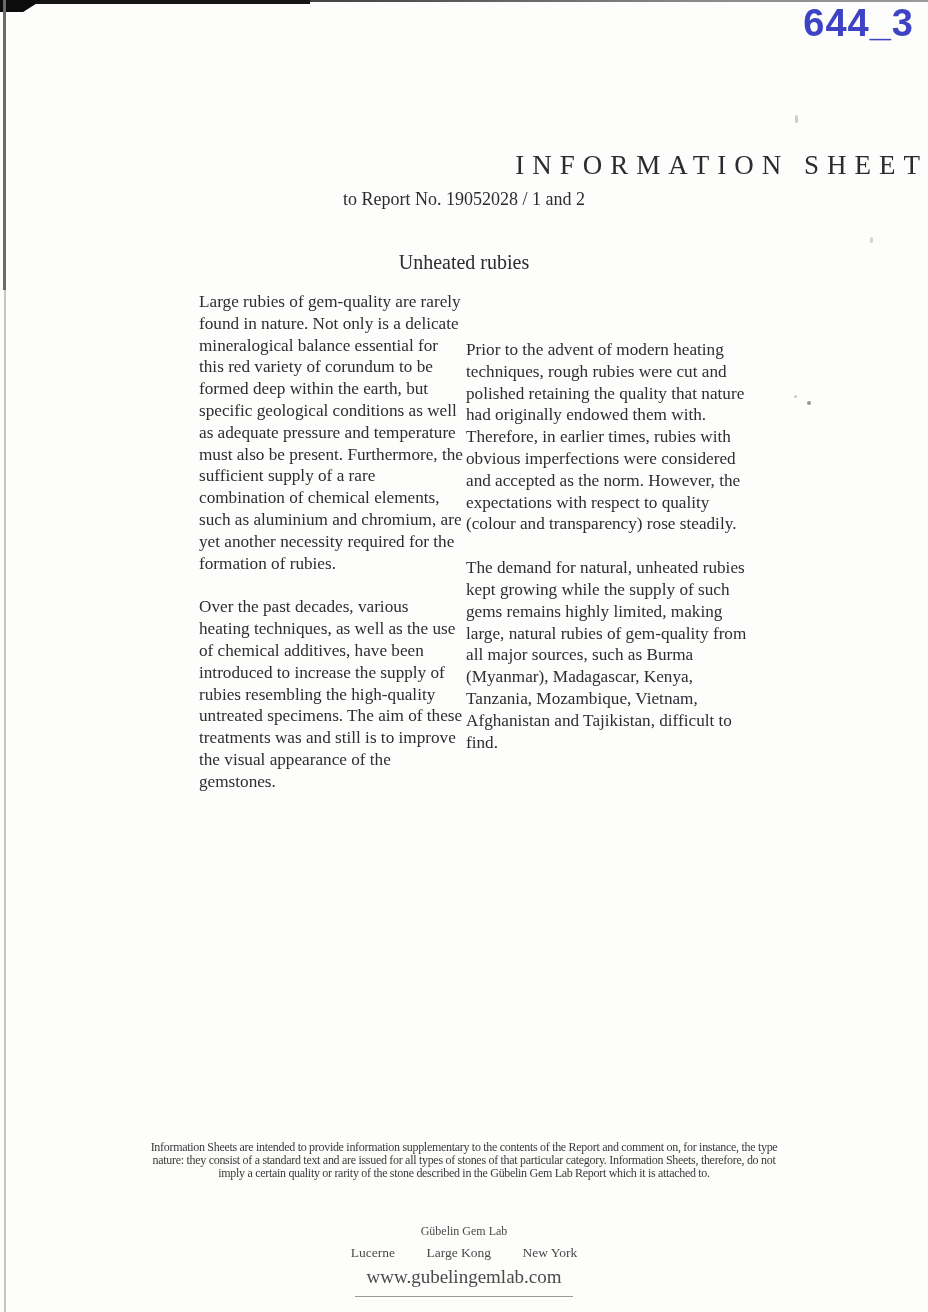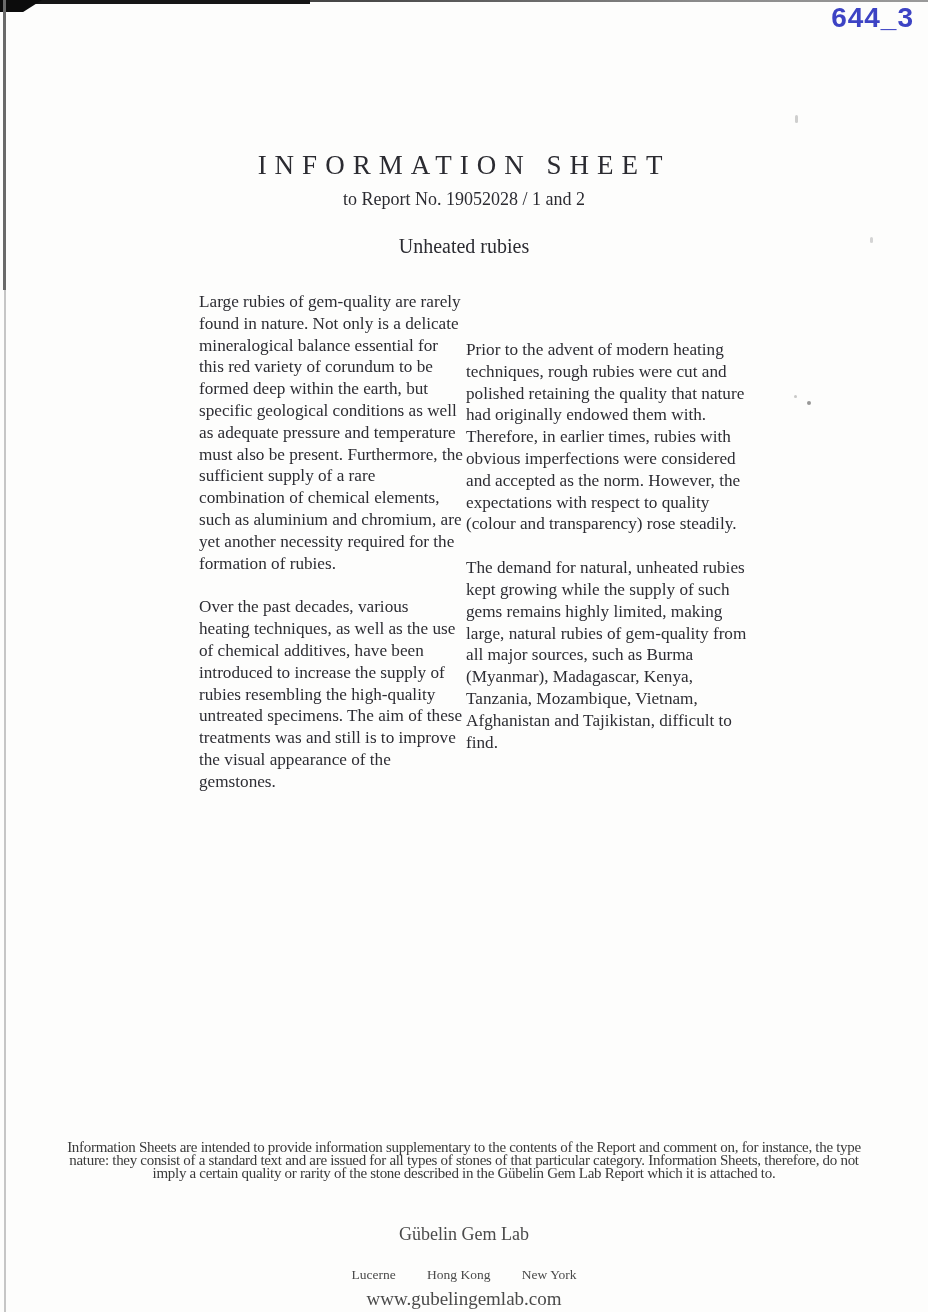--- a/index.html
+++ b/index.html
@@ -22,58 +22,58 @@
   .scan-left-dark{position:absolute;top:0;left:3px;width:3px;height:290px;background:#6a6a6a;}
   .speck{position:absolute;border-radius:50%;background:#777;}
   .speck.s1{top:115px;left:795px;width:3px;height:8px;opacity:.35;border-radius:2px;}
   .speck.s2{top:237px;left:870px;width:3px;height:6px;opacity:.3;border-radius:2px;}
   .speck.s3{top:395px;left:794px;width:3px;height:3px;opacity:.4;}
   .speck.s4{top:401px;left:807px;width:4px;height:4px;opacity:.55;background:#444;}
   
   .scan-label{
     position:absolute;top:2px;right:14px;
     font-family:"Liberation Sans", sans-serif;
-    font-weight:bold;font-size:28px;letter-spacing:1px;
+    font-weight:bold;font-size:38px;letter-spacing:1px;
     color:#3d43c4;
   }
   
   .header{position:absolute;top:44px;left:0;width:100%;text-align:center;}
   .logo-emblem{display:block;margin:0 auto 3px auto;width:52px;height:38px;}
   .brand{
     font-family:"Liberation Sans", sans-serif;
     font-weight:bold;font-size:25px;letter-spacing:7px;
     color:#7b7b7b;
     display:inline-block;transform:scaleX(1.06);
   }
   
-  .title{position:absolute;top:150px;left:0;width:100%;text-align:center;
+  .title{position:absolute;top:150px;left:0;width:100%;text-align:right;
     font-size:27px;letter-spacing:8px;color:#2b2b31;}
   .subtitle{position:absolute;top:189px;left:0;width:100%;text-align:center;
     font-size:18px;color:#2b2b31;}
-  .section-heading{position:absolute;top:235px;left:0;width:100%;text-align:center;
+  .section-heading{position:absolute;top:251px;left:0;width:100%;text-align:center;
     font-size:20px;color:#2b2b31;}
   
   .columns{
     position:absolute;top:291px;left:199px;
     display:flex;gap:3px;
   }
   .col{font-size:17.2px;line-height:21.8px;text-align:left;}
   .col.left{width:264px;}
   .col.right{width:289px;margin-top:48px;}
   .col p{margin:0 0 22px 0;}
   
   .fine-print{
     position:absolute;top:1141px;left:0;width:100%;
-    text-align:center;font-size:15px;letter-spacing:-0.3px;
+    text-align:center;font-size:12px;letter-spacing:-0.3px;
     line-height:13px;color:#3a3a3a;
   }
   .fine-print div{white-space:nowrap;}
   
   .footer{position:absolute;top:1224px;left:0;width:100%;text-align:center;color:#4a4a4a;}
-  .footer .company{font-size:18px;margin-bottom:22px;}
+  .footer .company{font-size:12px;margin-bottom:6px;}
   .footer .locations{font-size:13.5px;margin-bottom:5px;}
   .footer .locations span{margin:0 14px;}
   .footer .website{font-size:19px;margin-bottom:8px;}
   .footer .rule{width:218px;height:1px;background:#9a9a9a;margin:0 auto;}
 </style>
 </head>
 <body>
 
 <div class="page">
 
@@ -108,20 +108,20 @@
   <div class="fine-print">
     <div>Information Sheets are intended to provide information supplementary to the contents of the Report and comment on, for instance, the type</div>
     <div>nature: they consist of a standard text and are issued for all types of stones of that particular category. Information Sheets, therefore, do not</div>
     <div>imply a certain quality or rarity of the stone described in the Gübelin Gem Lab Report which it is attached to.</div>
   </div>
 
   <div class="footer">
     <div class="company">Gübelin Gem Lab</div>
     <div class="locations">
       <span>Lucerne</span>
-      <span>Hong Kong</span>
+      <span>Large Kong</span>
       <span>New York</span>
     </div>
     <div class="website">www.gubelingemlab.com</div>
     <div class="rule"></div>
   </div>
 
 </div>
 
 </body></html>

